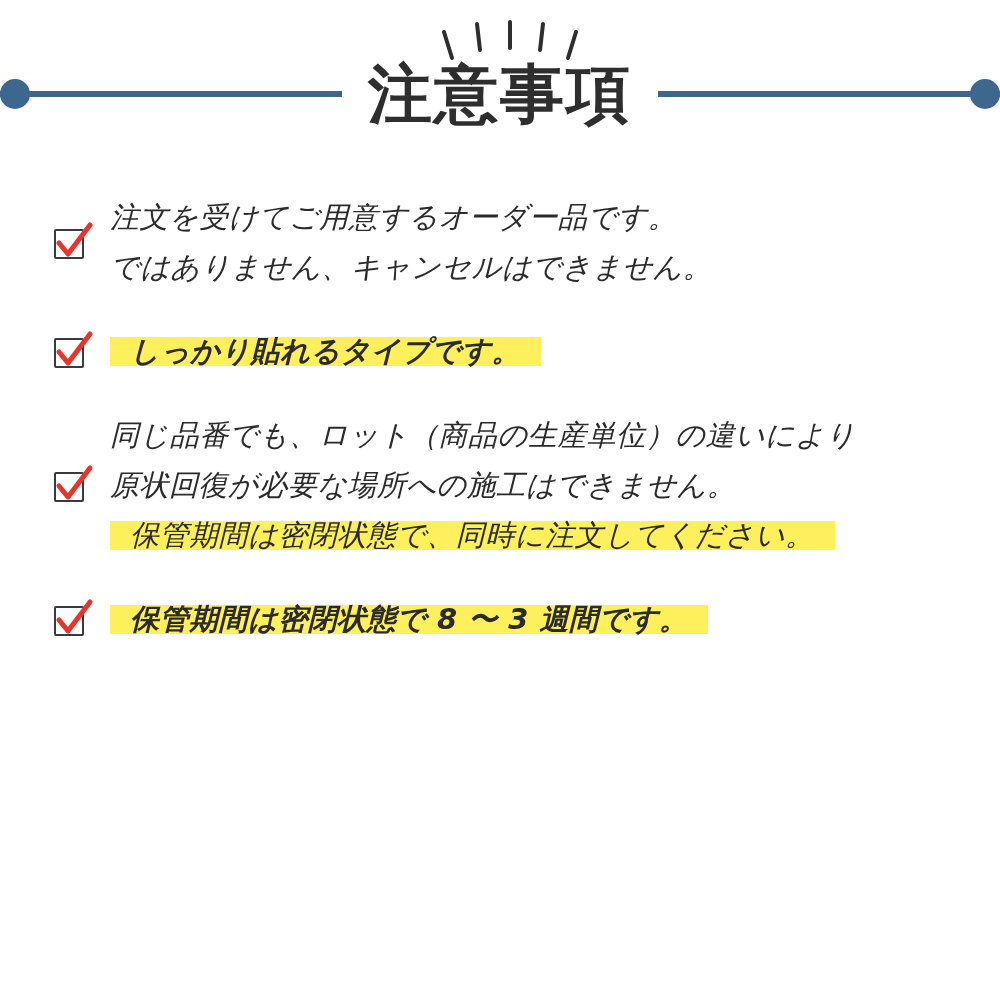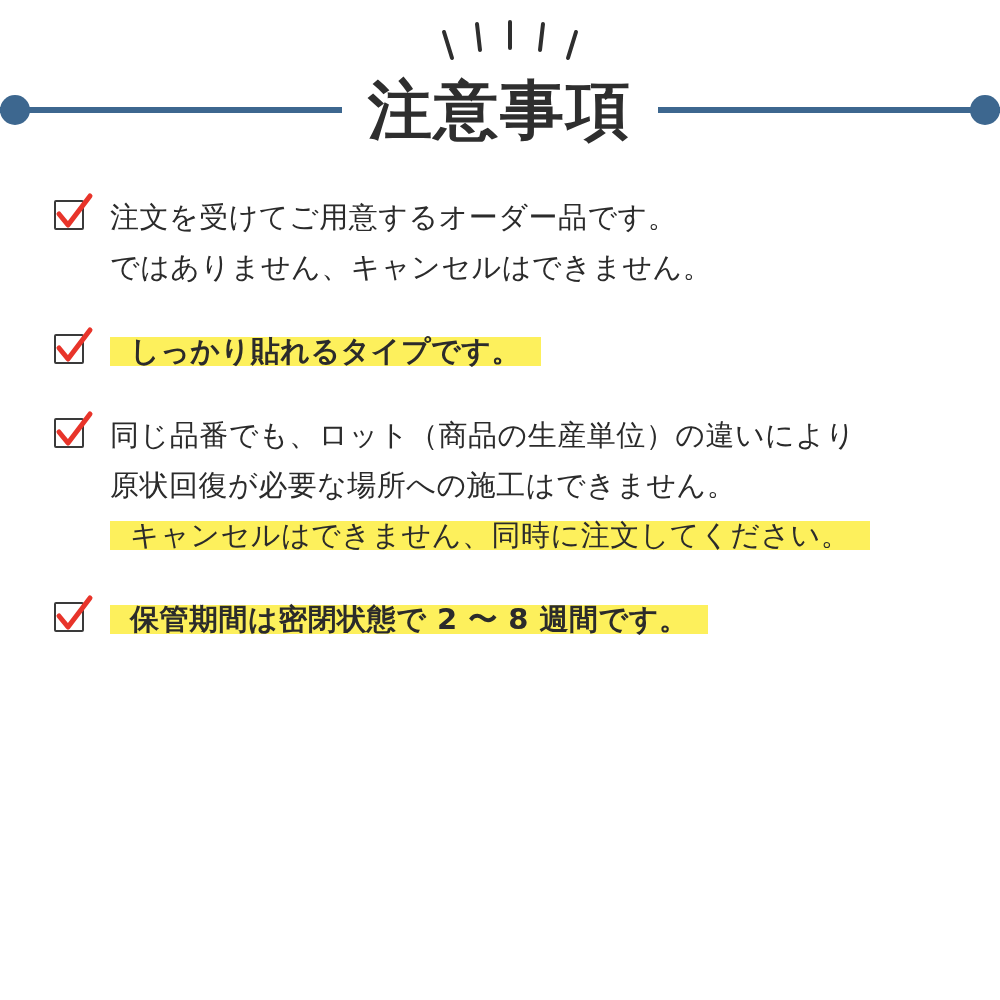--- a/index.html
+++ b/index.html
@@ -28,21 +28,21 @@
   }
   .sparkles {
     position: absolute;
     top: 18px;
     left: 0;
     width: 1000px;
     height: 50px;
   }
   .title-row {
     position: absolute;
-    top: 64px;
+    top: 48px;
     left: 0;
     width: 1000px;
     height: 92px;
     display: flex;
     align-items: center;
     justify-content: center;
   }
   .rule {
     flex: 1 1 auto;
     height: 6px;
@@ -73,22 +73,23 @@
 
   
   .notes {
     position: relative;
     margin: 22px 0 0 0;
     padding: 0 40px 0 52px;
     box-sizing: border-box;
   }
   .note {
     display: flex;
-    align-items: flex-start;
+    align-items: center;
     margin-bottom: 34px;
+    font-style: italic;
   }
   .check-box {
     flex: 0 0 auto;
     width: 40px;
     height: 40px;
     margin-top: 2px;
     position: relative;
   }
   .check-box .box {
     position: absolute;
@@ -184,30 +185,30 @@
     <div class="note">
       <div class="check-box">
         <span class="box"></span>
         <svg width="44" height="44" viewBox="0 0 44 44">
           <polyline points="7,20 16,31 38,2" fill="none" stroke="#e8342a" stroke-width="5" stroke-linecap="round" stroke-linejoin="round"></polyline>
         </svg>
       </div>
       <div class="note-lines">
         <div class="line"><span>同じ品番でも、ロット（商品の生産単位）の違いにより</span></div>
         <div class="line"><span>原状回復が必要な場所への施工はできません。</span></div>
-        <div class="line"><span class="hl">キャンセルはできません、同時に注文してください。</span></div>
-      </div>
-    </div>
-
-    <div class="note">
-      <div class="check-box">
-        <span class="box"></span>
-        <svg width="44" height="44" viewBox="0 0 44 44">
-          <polyline points="7,20 16,31 38,2" fill="none" stroke="#e8342a" stroke-width="5" stroke-linecap="round" stroke-linejoin="round"></polyline>
-        </svg>
-      </div>
-      <div class="note-lines">
-        <div class="line bold"><span class="hl">保管期間は密閉状態で 2 〜 8 週間です。</span></div>
+        <div class="line"><span class="hl">保管期間は密閉状態で、同時に注文してください。</span></div>
+      </div>
+    </div>
+
+    <div class="note">
+      <div class="check-box">
+        <span class="box"></span>
+        <svg width="44" height="44" viewBox="0 0 44 44">
+          <polyline points="7,20 16,31 38,2" fill="none" stroke="#e8342a" stroke-width="5" stroke-linecap="round" stroke-linejoin="round"></polyline>
+        </svg>
+      </div>
+      <div class="note-lines">
+        <div class="line bold"><span class="hl">保管期間は密閉状態で 8 〜 3 週間です。</span></div>
       </div>
     </div>
 
   </div>
 </div>
 
 </body></html>

